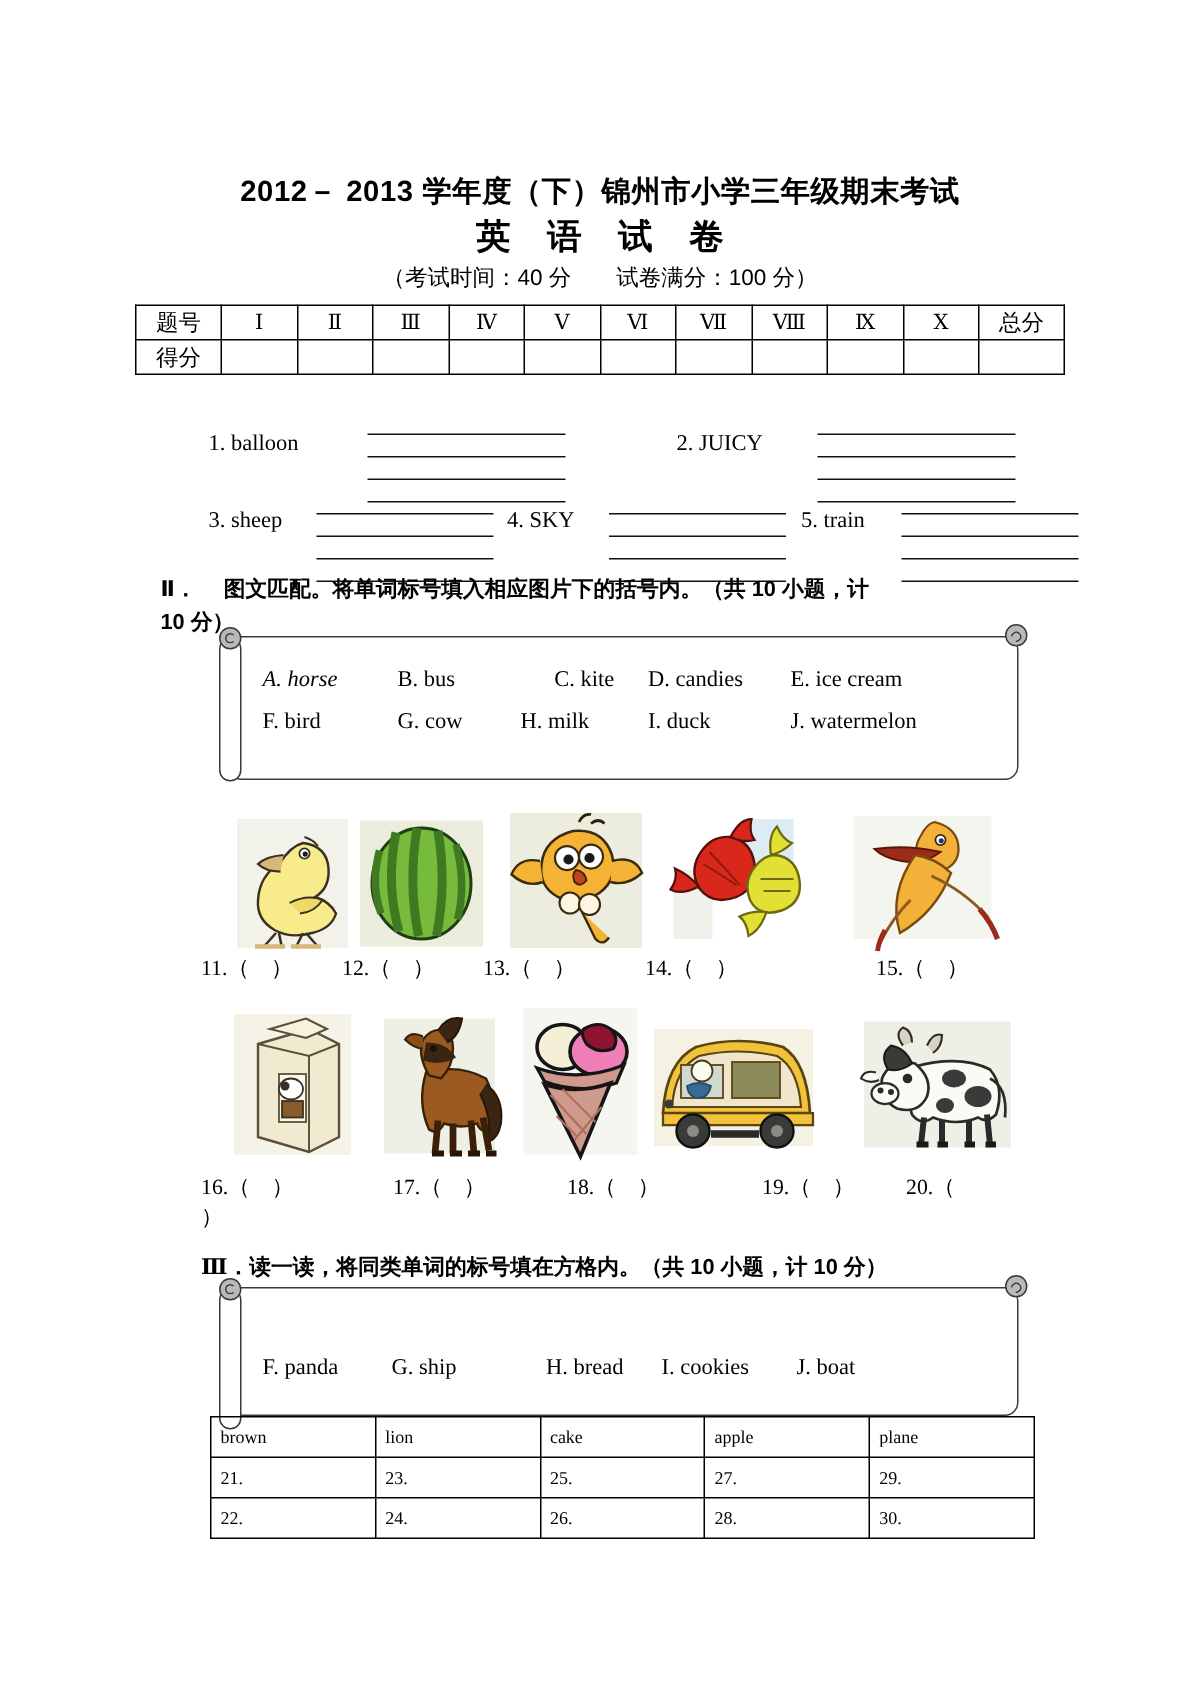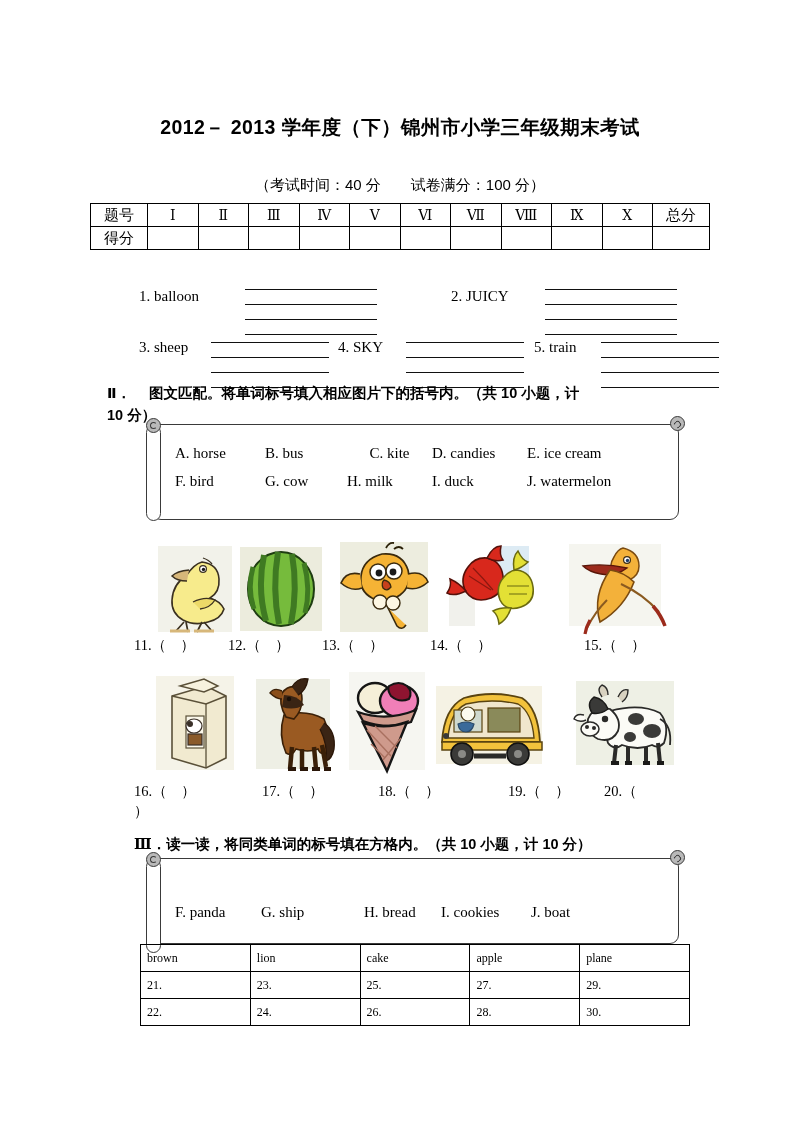--- a/index.html
+++ b/index.html
@@ -209,20 +209,21 @@
     padding: 0 0 0 6px;
     vertical-align: middle;
   }
 </style>
 </head>
 <body>
 
 <div class="page">
 
   <div class="doc-title-1">2012－ 2013 学年度（下）锦州市小学三年级期末考试</div>
+  <div class="doc-title-2">英 语 试 卷</div>
   <div class="doc-subtitle">（考试时间：40 分　　试卷满分：100 分）</div>
 
   <table class="score-table">
     <tbody>
         <tr>
       <td class="label-cell">题号</td>
       <td>Ⅰ</td>
       <td>Ⅱ</td>
       <td>Ⅲ</td>
       <td>Ⅳ</td>
@@ -300,21 +301,21 @@
 
   <div class="scrollbox" style="left:152px; top:424px; width:527px; height:96px;">
     <div class="scroll-spine" style="height:96px;"></div>
     <div class="scroll-curl left">
       <div class="scroll-curl-inner" style="left:3px; top:3px;"></div>
     </div>
     <div class="scroll-curl right">
       <div class="scroll-curl-inner" style="left:3px; top:4px; transform:rotate(140deg);"></div>
     </div>
     <div class="bank-row" style="top:20px;">
-      <span class="opt" style="width:90px;">A. horse</span><span class="opt" style="width:82px;">B. bus</span><span class="opt" style="width:85px;text-align:center;">C. kite</span><span class="opt" style="width:95px;">D. candies</span><span class="opt">E. ice cream</span>
+      <span class="opt" style="width:90px;font-style:italic;">A. horse</span><span class="opt" style="width:82px;">B. bus</span><span class="opt" style="width:85px;text-align:center;">C. kite</span><span class="opt" style="width:95px;">D. candies</span><span class="opt">E. ice cream</span>
     </div>
     <div class="bank-row" style="top:48px;">
       <span class="opt" style="width:90px;">F. bird</span><span class="opt" style="width:82px;">G. cow</span><span class="opt" style="width:85px;">H. milk</span><span class="opt" style="width:95px;">I. duck</span><span class="opt">J. watermelon</span>
     </div>
   </div>
 
   <div class="pic" style="left:150px; top:540px;">
     <svg width="96" height="96" viewBox="0 0 96 96">
       <rect x="8" y="6" width="74" height="86" fill="#e8e8d8" opacity="0.55"></rect>
       <path d="M52 22 q16 2 17 17 q1 13 -9 19 q10 3 14 11 q-3 10 -16 13 q-14 4 -25 -2 q-12 -7 -11 -20 q1 -16 14 -24 q8 -12 16 -14 z" fill="#f7eb8c" stroke="#3a3020" stroke-width="1.6"></path>

